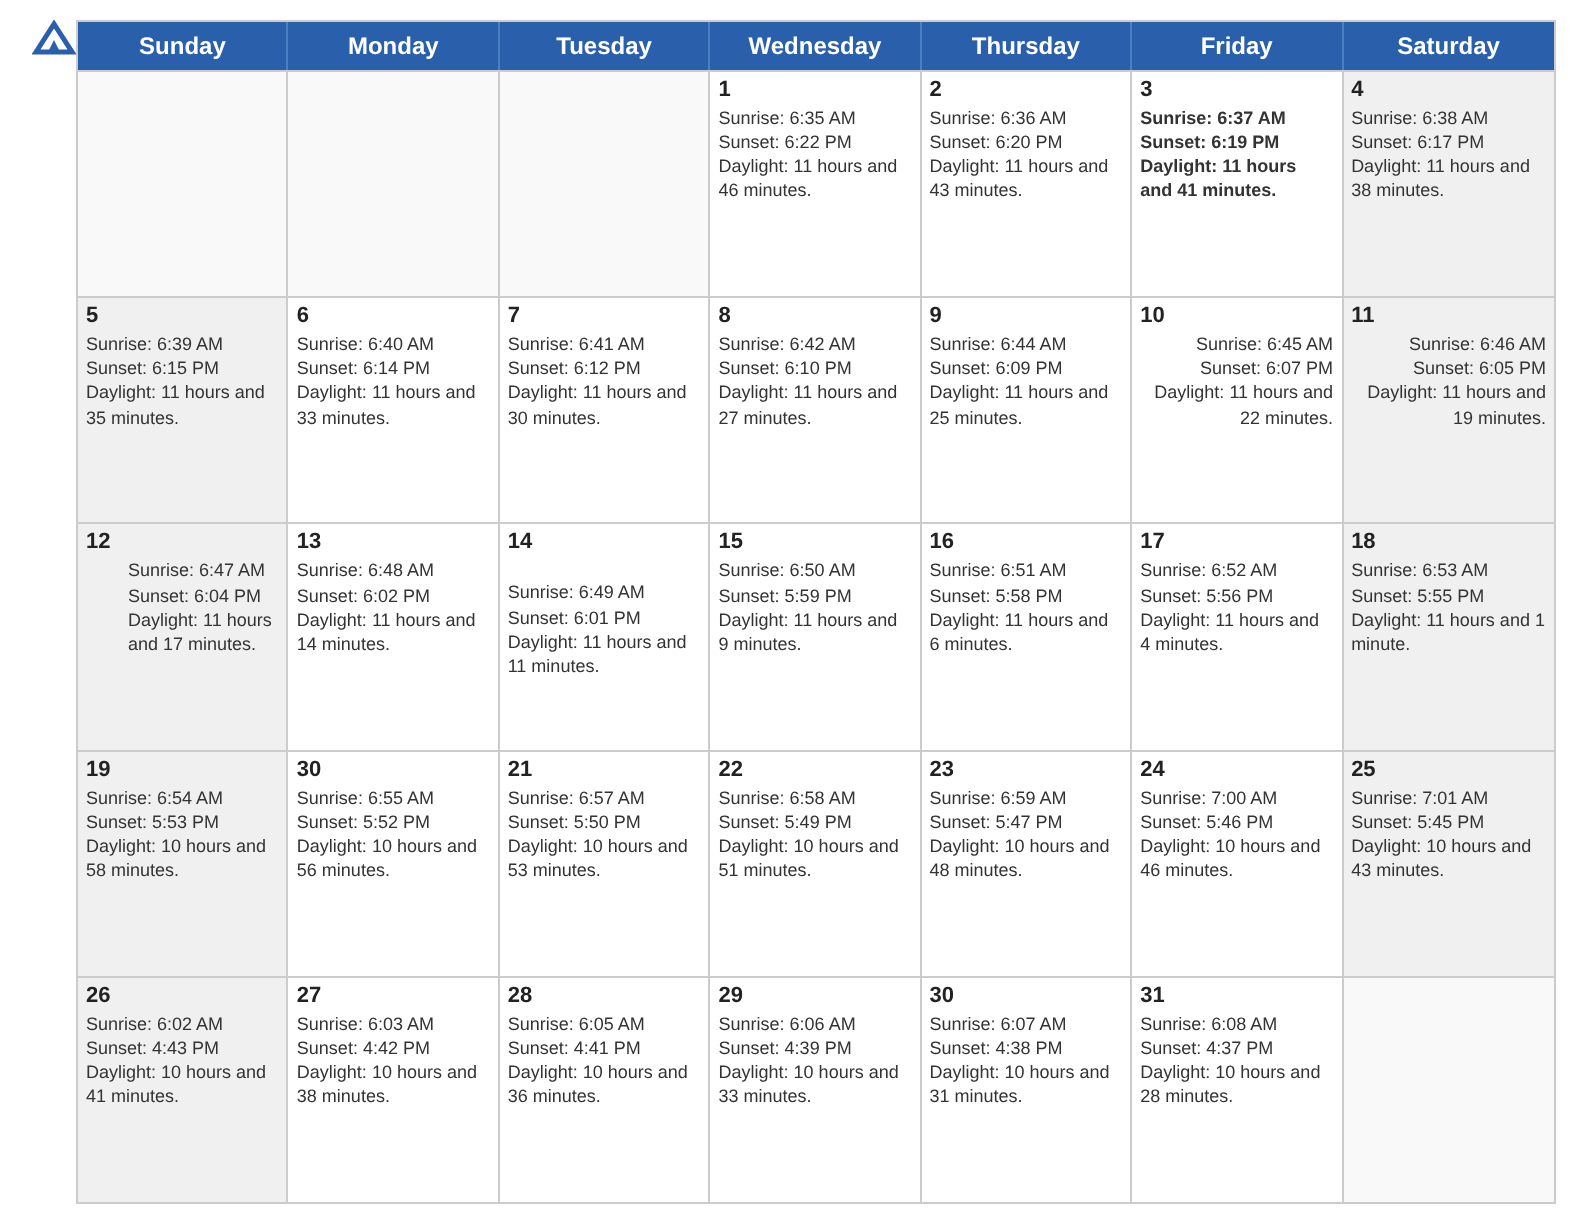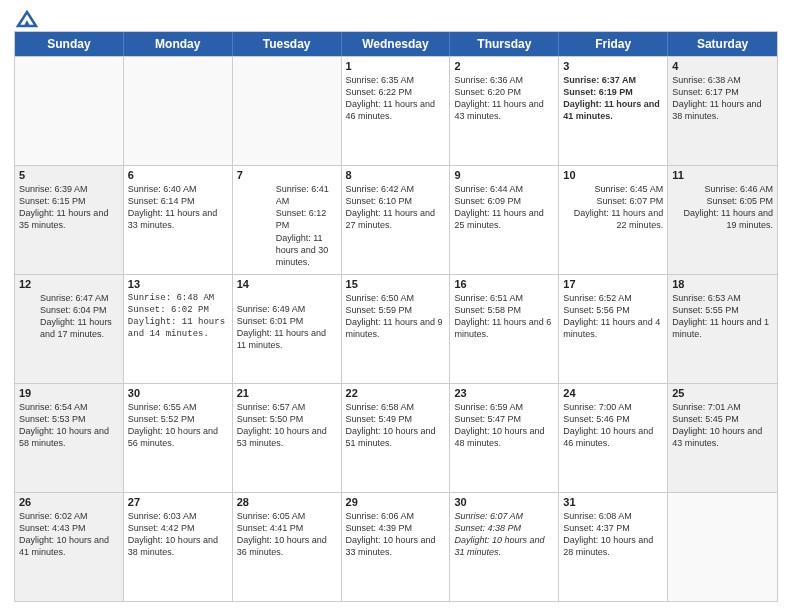--- a/index.html
+++ b/index.html
@@ -8,21 +8,21 @@
       background: #fff;
       width: 792px;
       height: 612px;
       overflow: hidden;
     }
     .page {
       width: 792px;
       height: 612px;
       padding: 10px 14px 10px 14px;
       display: flex;
-      flex-direction: column;
+      flex-direction: row;
     }
     .header {
       display: flex;
       justify-content: space-between;
       align-items: flex-start;
       margin-bottom: 6px;
     }
     .logo {
       display: flex;
       align-items: center;
@@ -179,21 +179,21 @@
 Daylight: 11 hours and 35 minutes.</div>
           </div>
           <div class="cal-cell">
             <div class="day-num">6</div>
             <div class="day-info" style="white-space: pre-line;">Sunrise: 6:40 AM
 Sunset: 6:14 PM
 Daylight: 11 hours and 33 minutes.</div>
           </div>
           <div class="cal-cell">
             <div class="day-num">7</div>
-            <div class="day-info" style="white-space: pre-line; margin-left: 39px;">Sunrise: 6:41 AM
+            <div class="day-info" style="white-space: pre-line;">Sunrise: 6:41 AM
 Sunset: 6:12 PM
 Daylight: 11 hours and 30 minutes.</div>
           </div>
           <div class="cal-cell">
             <div class="day-num">8</div>
             <div class="day-info" style="white-space: pre-line;">Sunrise: 6:42 AM
 Sunset: 6:10 PM
 Daylight: 11 hours and 27 minutes.</div>
           </div>
           <div class="cal-cell">
@@ -217,21 +217,21 @@
         </div>
         <div class="cal-row">
           <div class="cal-cell shaded">
             <div class="day-num">12</div>
             <div class="day-info" style="white-space: pre-line; margin-left: 21px;">Sunrise: 6:47 AM
 Sunset: 6:04 PM
 Daylight: 11 hours and 17 minutes.</div>
           </div>
           <div class="cal-cell">
             <div class="day-num">13</div>
-            <div class="day-info" style="white-space: pre-line; font-family: Liberation Mono, monospace;">Sunrise: 6:48 AM
+            <div class="day-info" style="white-space: pre-line;">Sunrise: 6:48 AM
 Sunset: 6:02 PM
 Daylight: 11 hours and 14 minutes.</div>
           </div>
           <div class="cal-cell">
             <div class="day-num">14</div>
             <div class="day-info" style="white-space: pre-line; margin-top: 11px;">Sunrise: 6:49 AM
 Sunset: 6:01 PM
 Daylight: 11 hours and 11 minutes.</div>
           </div>
           <div class="cal-cell">
@@ -323,21 +323,21 @@
 Daylight: 10 hours and 36 minutes.</div>
           </div>
           <div class="cal-cell">
             <div class="day-num">29</div>
             <div class="day-info" style="white-space: pre-line;">Sunrise: 6:06 AM
 Sunset: 4:39 PM
 Daylight: 10 hours and 33 minutes.</div>
           </div>
           <div class="cal-cell">
             <div class="day-num">30</div>
-            <div class="day-info" style="white-space: pre-line; font-style: italic;">Sunrise: 6:07 AM
+            <div class="day-info" style="white-space: pre-line;">Sunrise: 6:07 AM
 Sunset: 4:38 PM
 Daylight: 10 hours and 31 minutes.</div>
           </div>
           <div class="cal-cell">
             <div class="day-num">31</div>
             <div class="day-info" style="white-space: pre-line;">Sunrise: 6:08 AM
 Sunset: 4:37 PM
 Daylight: 10 hours and 28 minutes.</div>
           </div>
           <div class="cal-cell empty"></div>

